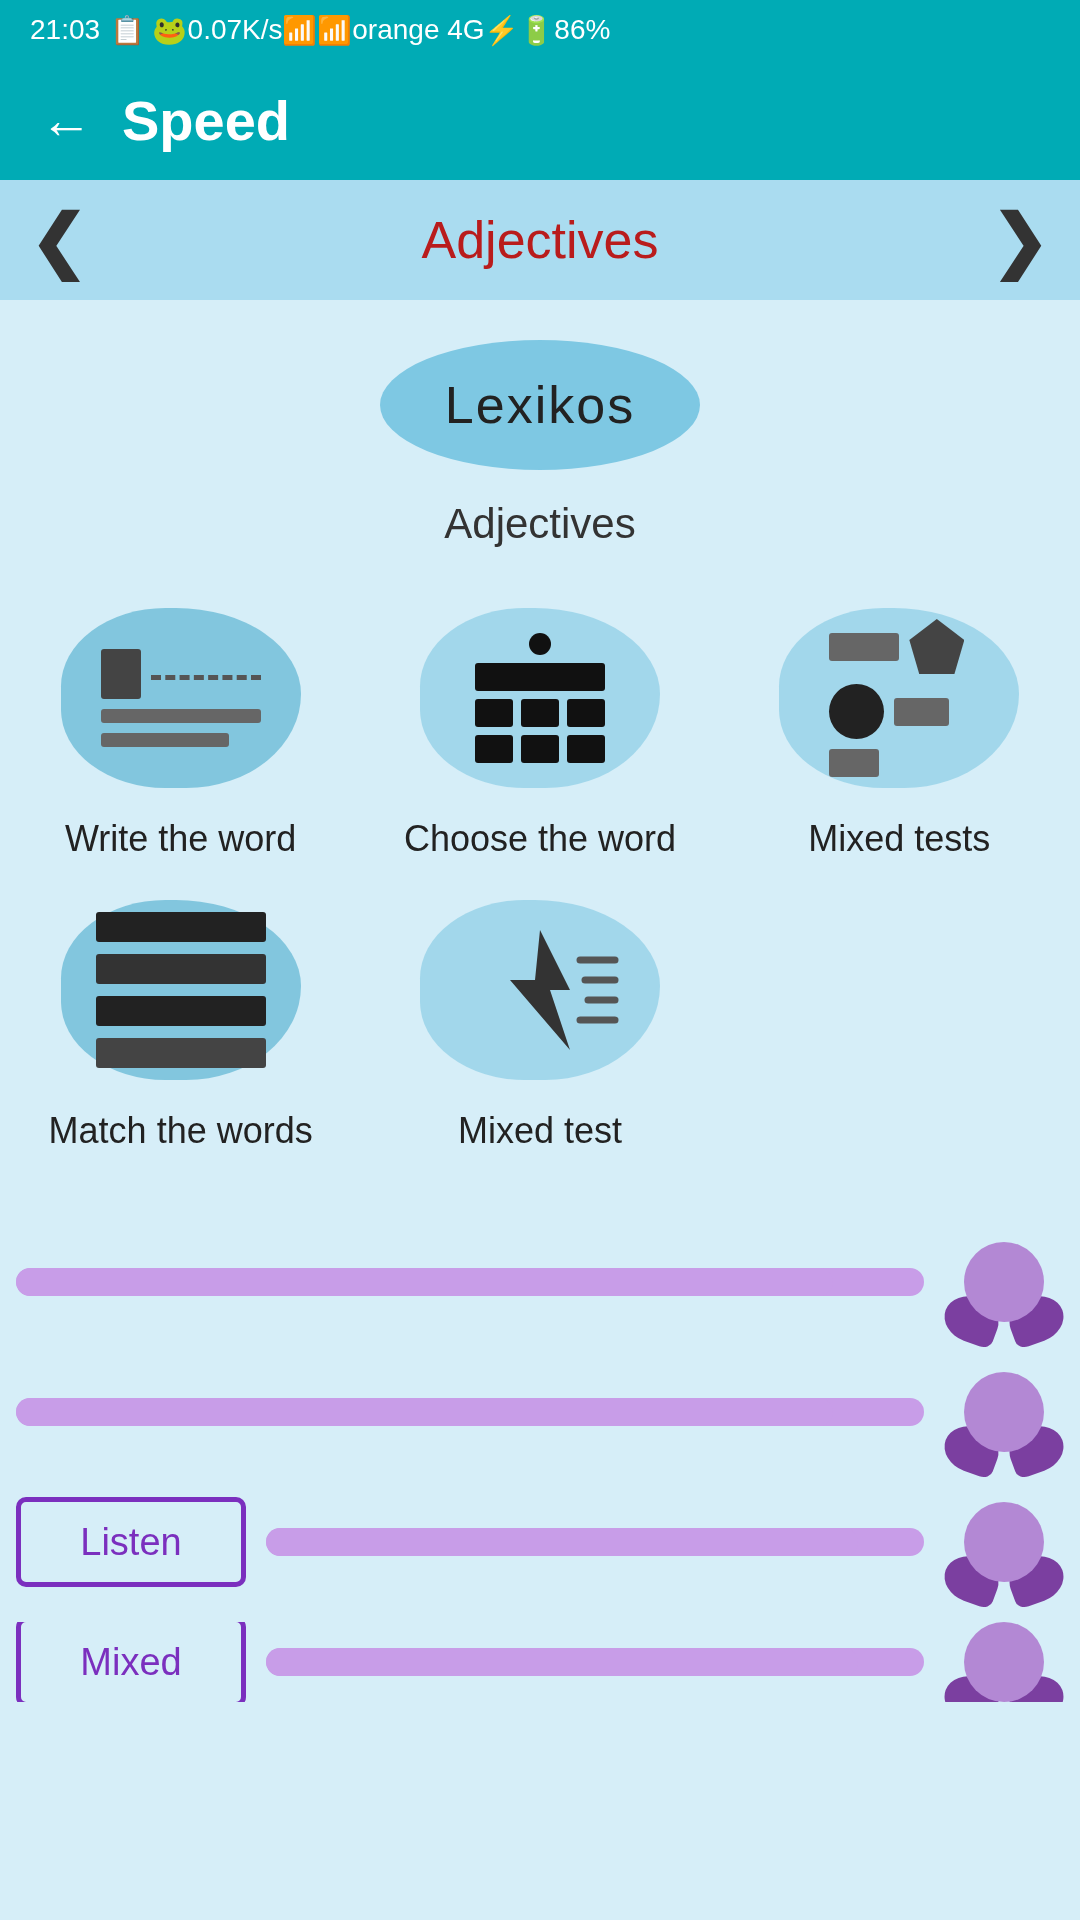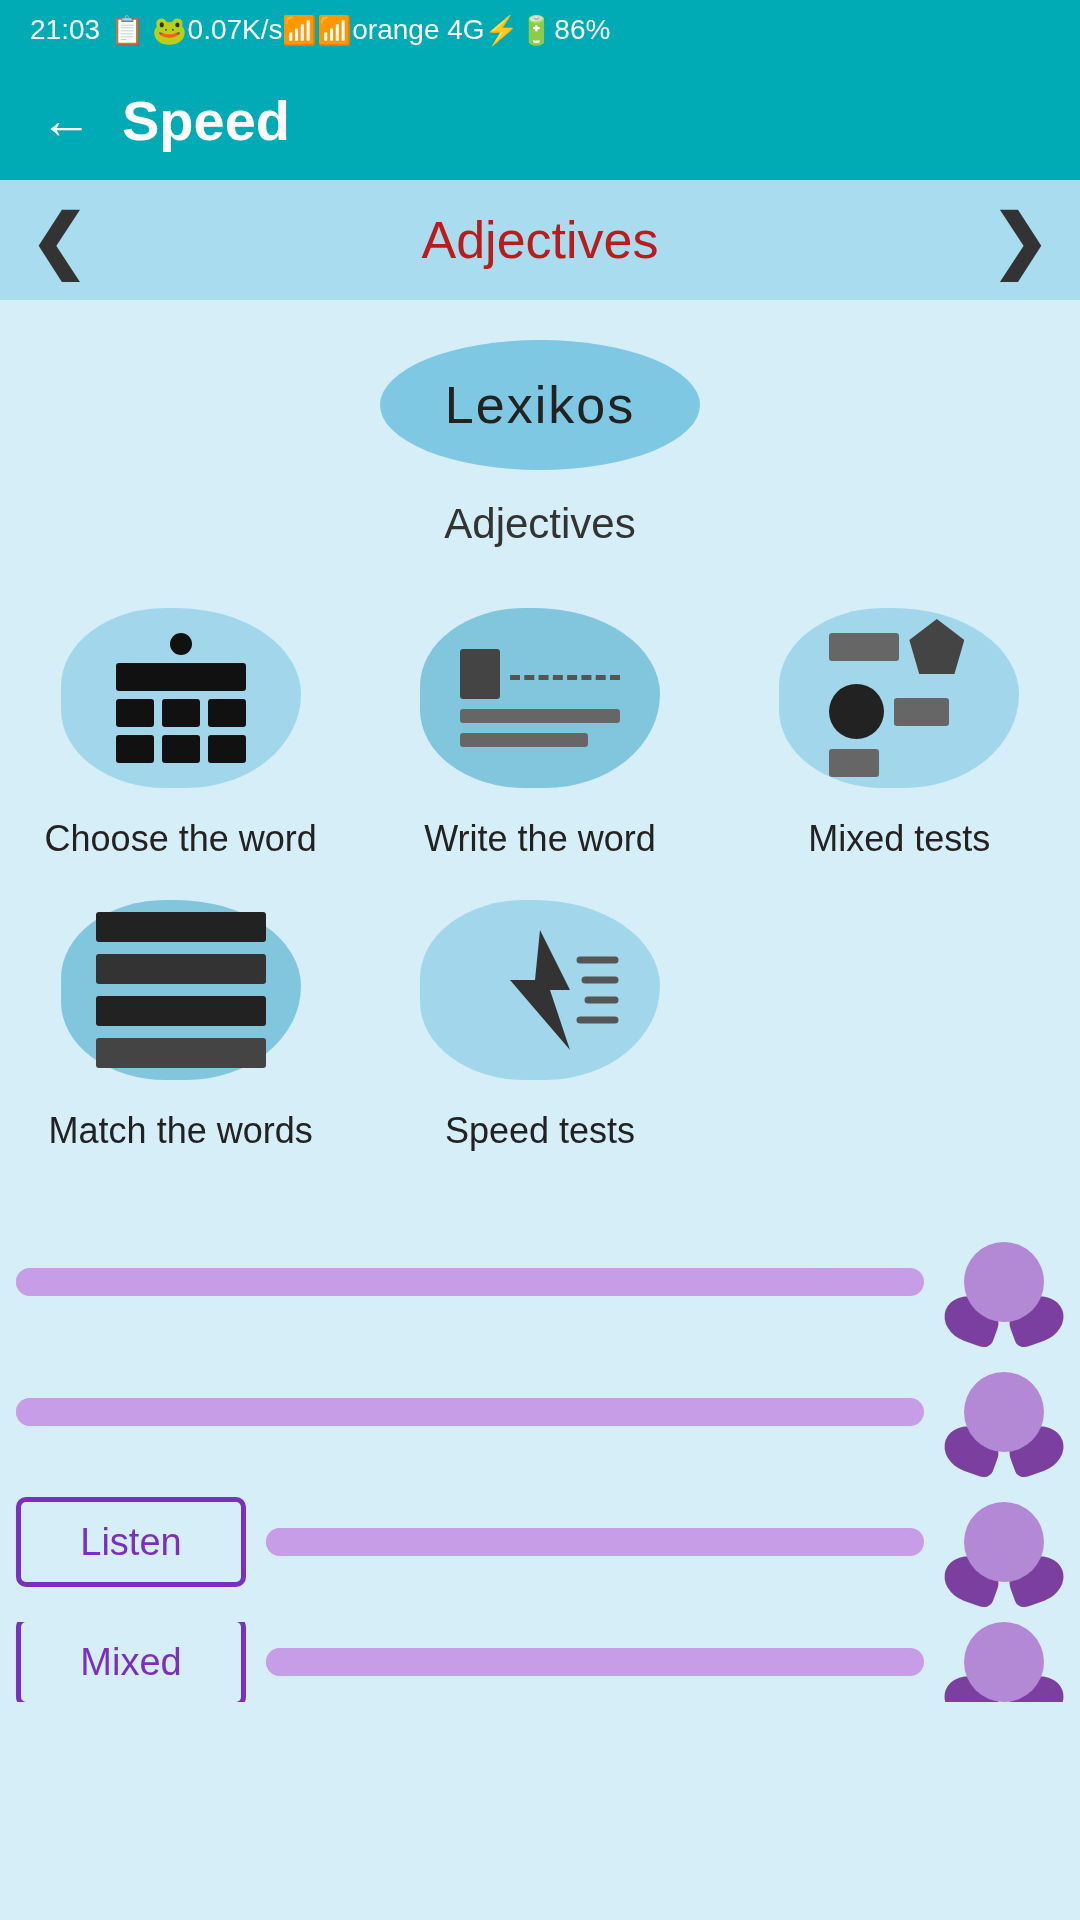--- a/index.html
+++ b/index.html
@@ -381,52 +381,52 @@
     <div class="lexikos-badge">
       <span class="lexikos-text">Lexikos</span>
     </div>
     <span class="vocabulary-label">Adjectives</span>
   </div>
 
   <div class="activities-grid">
 
     <div class="activity-item">
       <div class="activity-icon">
+        <div class="splash splash-medium"></div>
+        <div class="icon-write">
+          <div style="display:flex; align-items:center; gap:10px;">
+            <div style="width:40px; height:50px; background:#444; border-radius:3px;"></div>
+            <div style="flex:1; height:12px; border-bottom: 5px dashed #555;"></div>
+          </div>
+          <div class="match-bar" style="background:#666; height:14px;"></div>
+          <div class="match-bar" style="background:#666; height:14px; width:80%;"></div>
+        </div>
+      </div>
+      <span class="activity-label">Write the word</span>
+    </div>
+
+    <div class="activity-item">
+      <div class="activity-icon">
         <div class="splash splash-light"></div>
         <div class="icon-choose">
           <div style="grid-column:1/4; display:flex; justify-content:center;">
             <div class="dot"></div>
           </div>
           <div class="bar" style="grid-column:1/4; height:28px;"></div>
           <div class="bar" style="grid-column:1; height:28px;"></div>
           <div class="bar" style="grid-column:2; height:28px;"></div>
           <div class="bar" style="grid-column:3; height:28px;"></div>
           <div class="bar" style="grid-column:1; height:28px;"></div>
           <div class="bar" style="grid-column:2; height:28px;"></div>
           <div class="bar" style="grid-column:3; height:28px;"></div>
         </div>
       </div>
       <span class="activity-label">Choose the word</span>
     </div>
 
-    <div class="activity-item">
-      <div class="activity-icon">
-        <div class="splash splash-medium"></div>
-        <div class="icon-write">
-          <div style="display:flex; align-items:center; gap:10px;">
-            <div style="width:40px; height:50px; background:#444; border-radius:3px;"></div>
-            <div style="flex:1; height:12px; border-bottom: 5px dashed #555;"></div>
-          </div>
-          <div class="match-bar" style="background:#666; height:14px;"></div>
-          <div class="match-bar" style="background:#666; height:14px; width:80%;"></div>
-        </div>
-      </div>
-      <span class="activity-label">Write the word</span>
-    </div>
-
 
     <div class="activity-item">
       <div class="activity-icon">
         <div class="splash splash-light"></div>
         <div class="icon-mixed">
           <div class="shape-rect" style="width:70px; height:28px;"></div>
           <div class="shape-pent"></div>
           <div class="shape-circle-big"></div>
           <div class="shape-rect" style="width:55px; height:28px;"></div>
           <div class="shape-rect" style="width:50px; height:28px;"></div>
@@ -456,21 +456,21 @@
 
             <polygon points="80,10 110,70 90,70 110,130 50,60 75,60" fill="#333"></polygon>
 
             <line x1="120" y1="40" x2="155" y2="40" stroke="#555" stroke-width="7" stroke-linecap="round"></line>
             <line x1="125" y1="60" x2="155" y2="60" stroke="#555" stroke-width="7" stroke-linecap="round"></line>
             <line x1="128" y1="80" x2="155" y2="80" stroke="#555" stroke-width="7" stroke-linecap="round"></line>
             <line x1="120" y1="100" x2="155" y2="100" stroke="#555" stroke-width="7" stroke-linecap="round"></line>
           </svg>
         </div>
       </div>
-      <span class="activity-label">Speed tests</span>
+      <span class="activity-label">Mixed test</span>
     </div>
 
   </div>
 
   <div class="progress-section">
 
     <div class="progress-row">
       <div class="progress-bar-container">
         <div class="progress-bar-fill" style="width:90%;"></div>
       </div>

